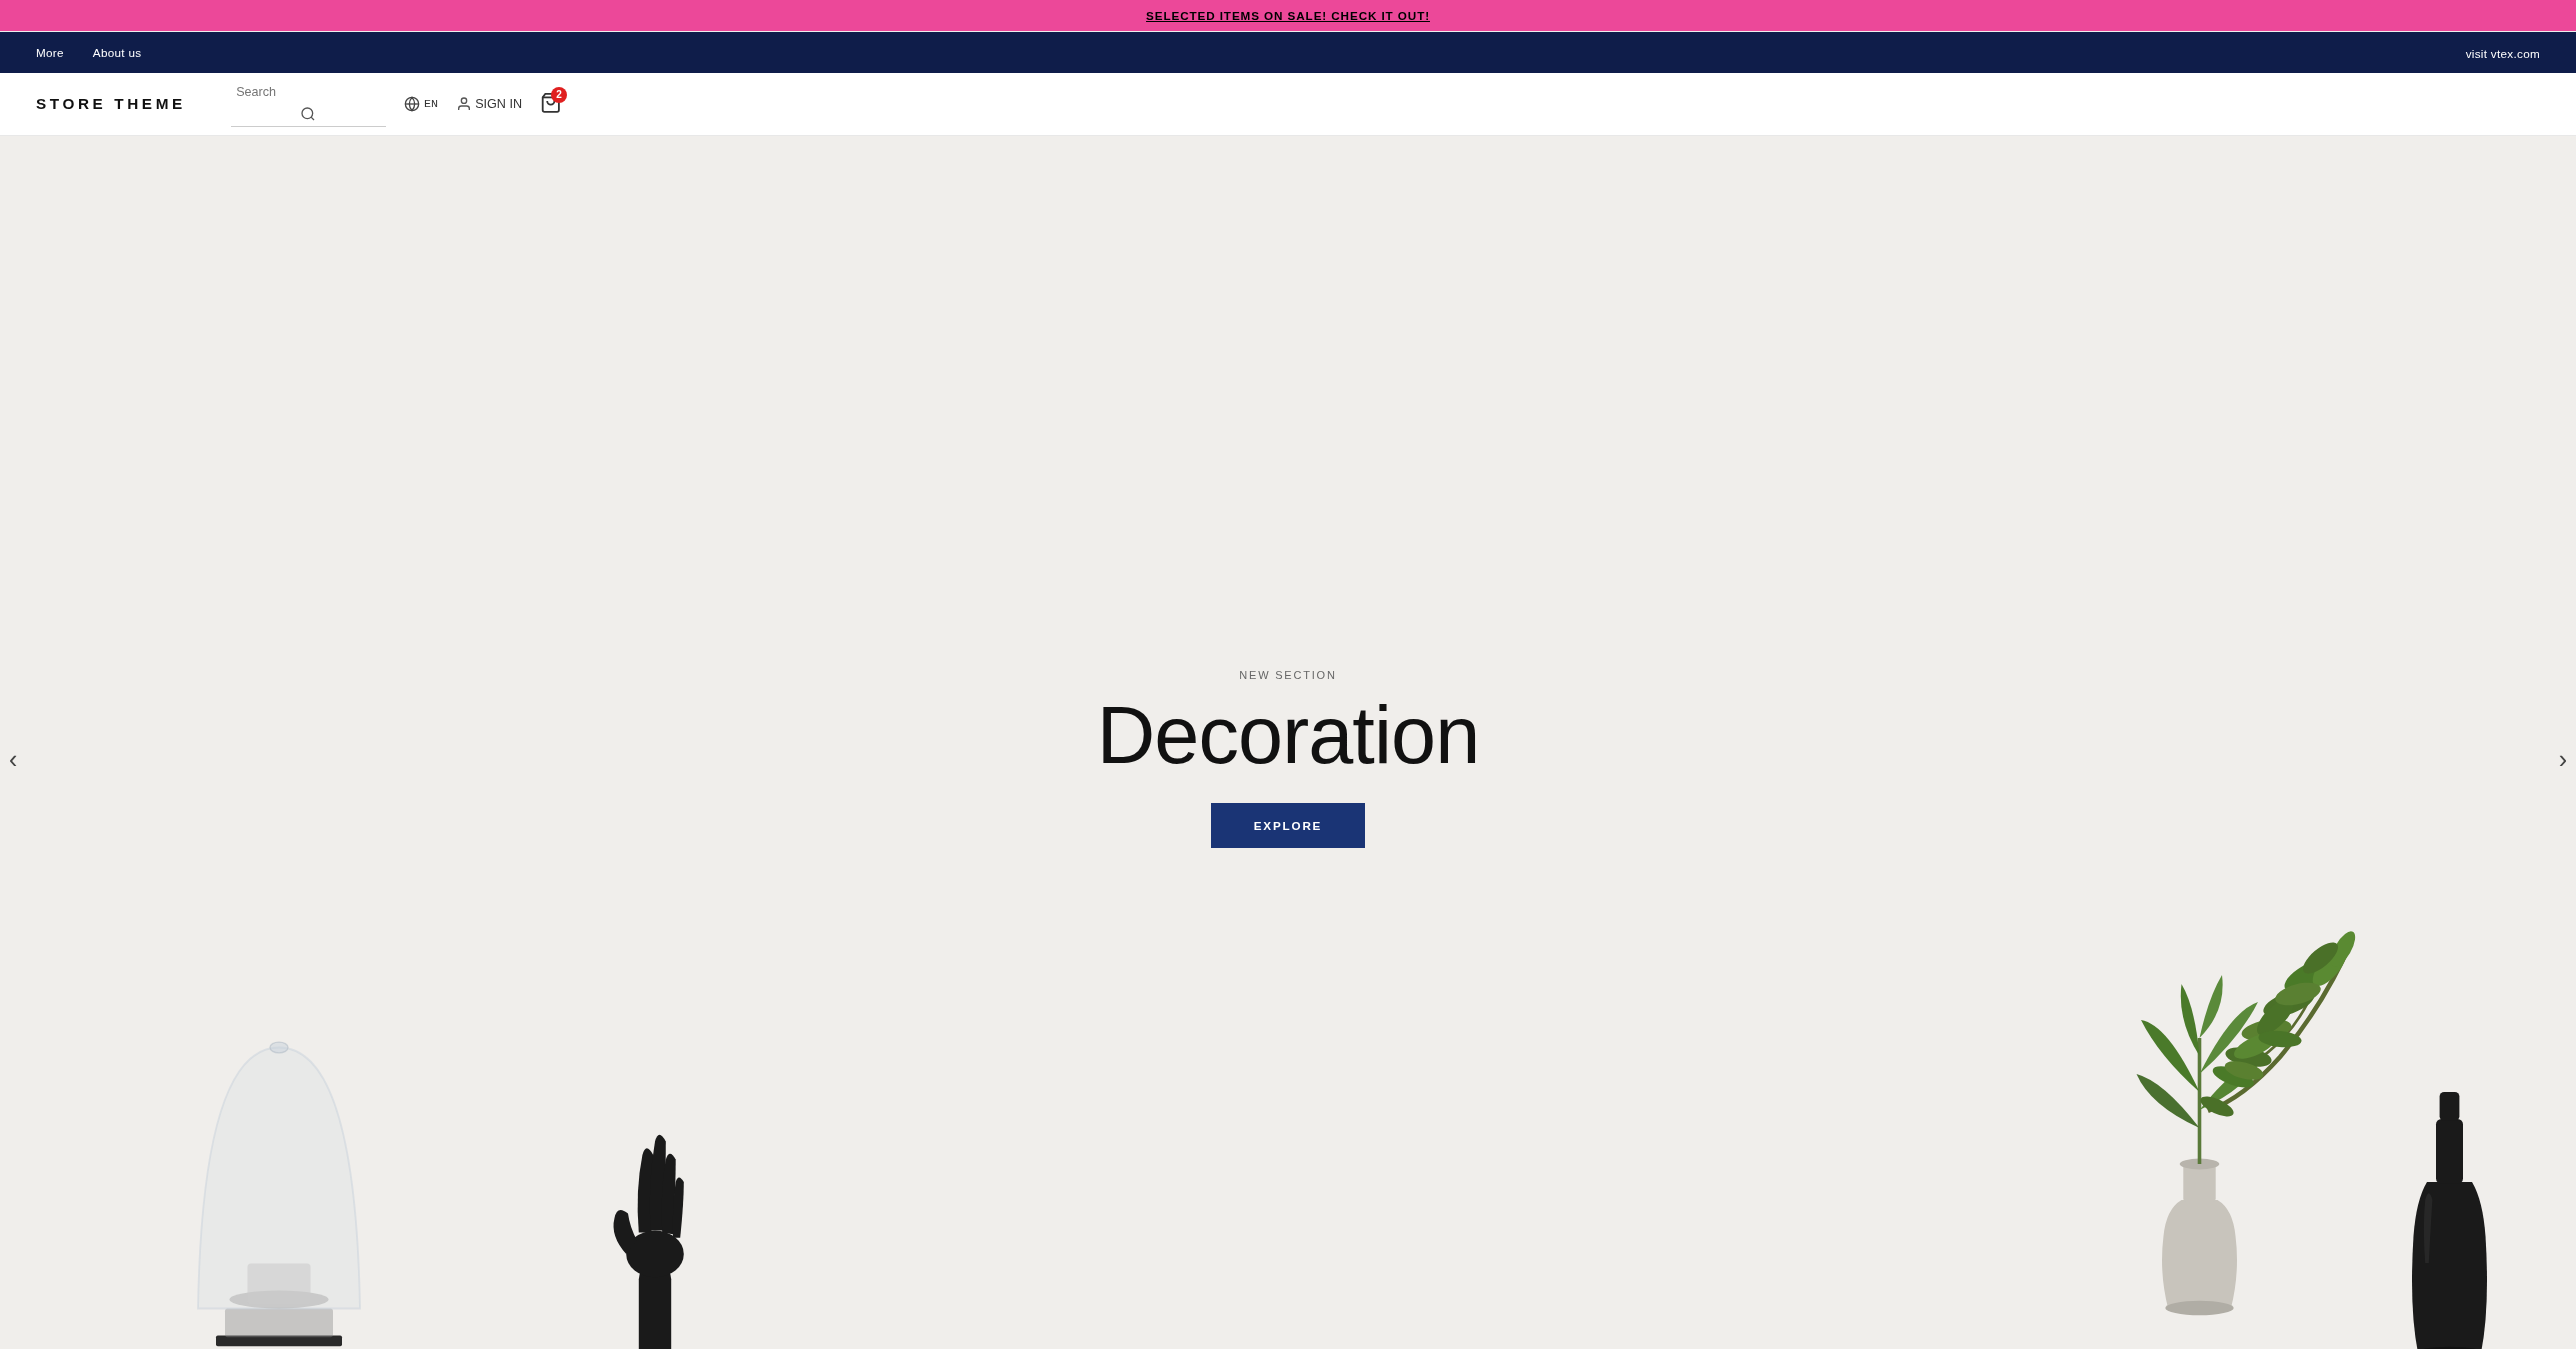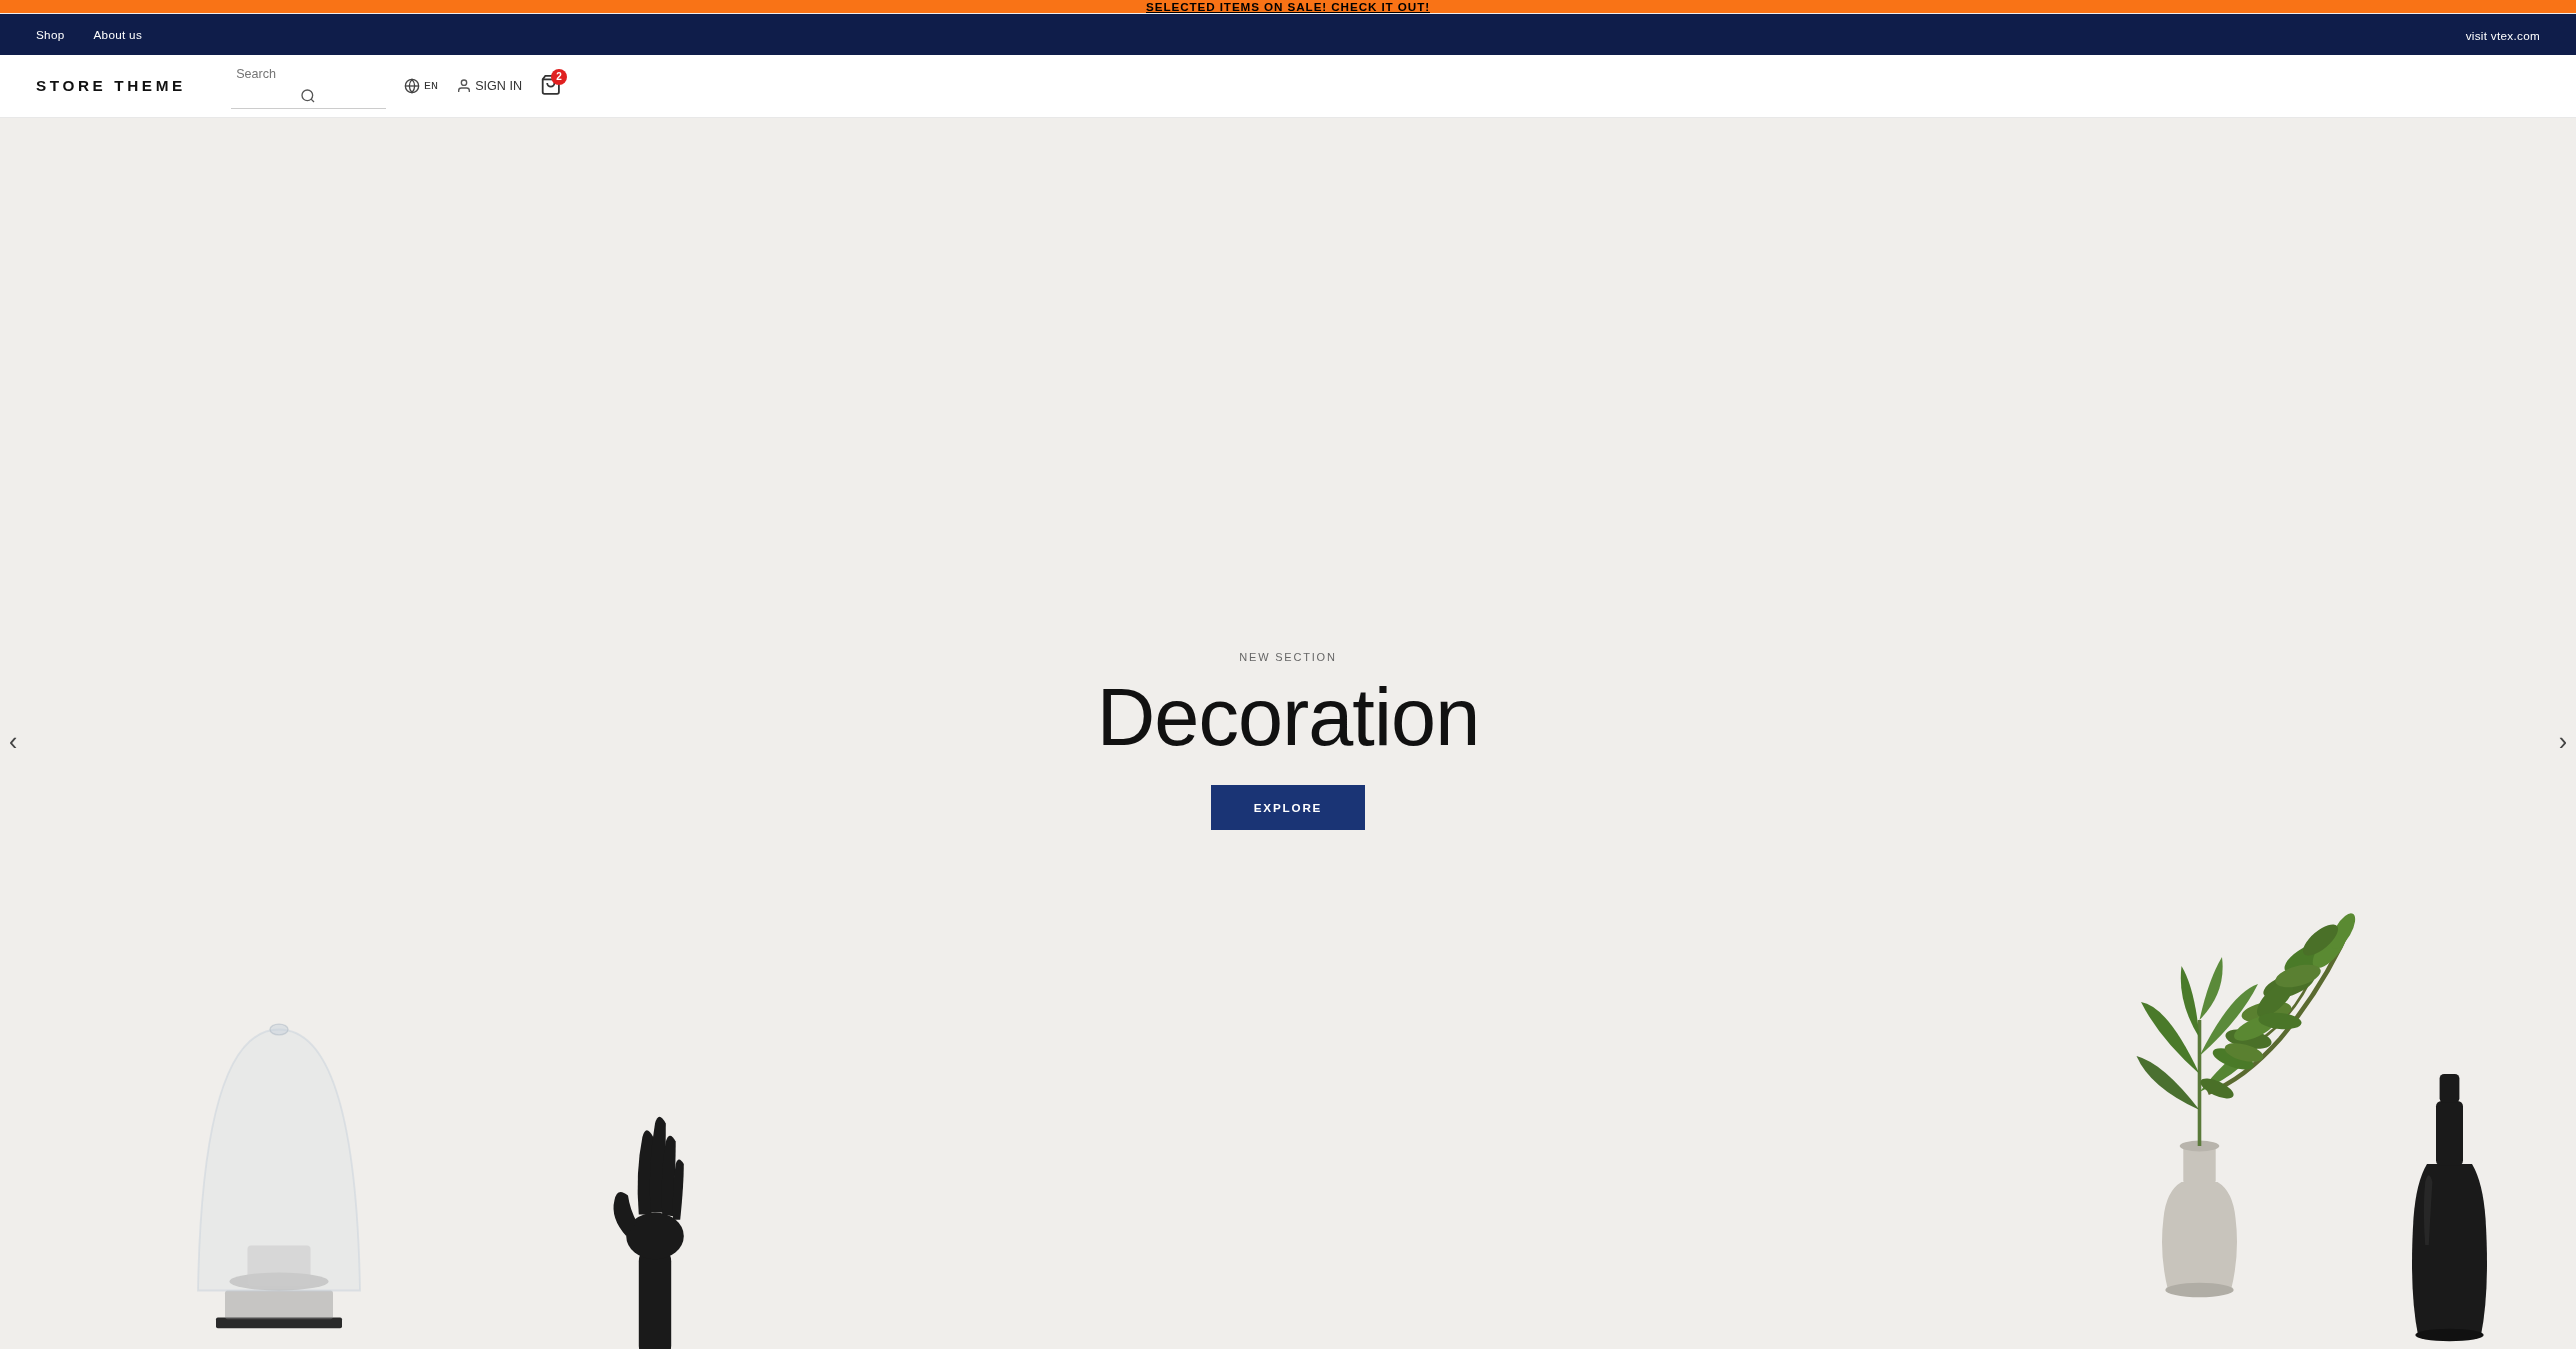--- a/index.html
+++ b/index.html
@@ -1,22 +1,22 @@
 <!DOCTYPE html>
 <html style="font-size:14.4px"><head>
   <meta charset="utf-8">
   <style>
     * { margin: 0; padding: 0; box-sizing: border-box; }
     body { font-family: 'Arial', sans-serif; background: #f0eeeb; overflow-x: hidden; }
 
     
     .announcement-bar {
-      background: #f97316;
+      background: #ec4899;
       text-align: center;
-      padding: 0 18px;
+      padding: 9px 18px;
       font-size: 11.7px;
       letter-spacing: 0.5px;
       border-bottom: 0.9px solid #eee;
     }
     .announcement-bar a {
       text-decoration: underline;
       color: #000;
       font-weight: 600;
       letter-spacing: 0.9px;
     }
@@ -268,21 +268,21 @@
   </style>
 </head>
 <body>
 
 <div class="announcement-bar">
   <a>SELECTED ITEMS ON SALE! CHECK IT OUT!</a>
 </div>
 
 <nav class="top-nav">
   <div class="top-nav-left">
-    <a>Shop</a>
+    <a>More</a>
     <a>About us</a>
   </div>
   <div class="top-nav-right">
     <a>visit vtex.com</a>
   </div>
 </nav>
 
 <header class="main-header">
   <div class="logo">STORE THEME</div>
   <div class="header-right">

